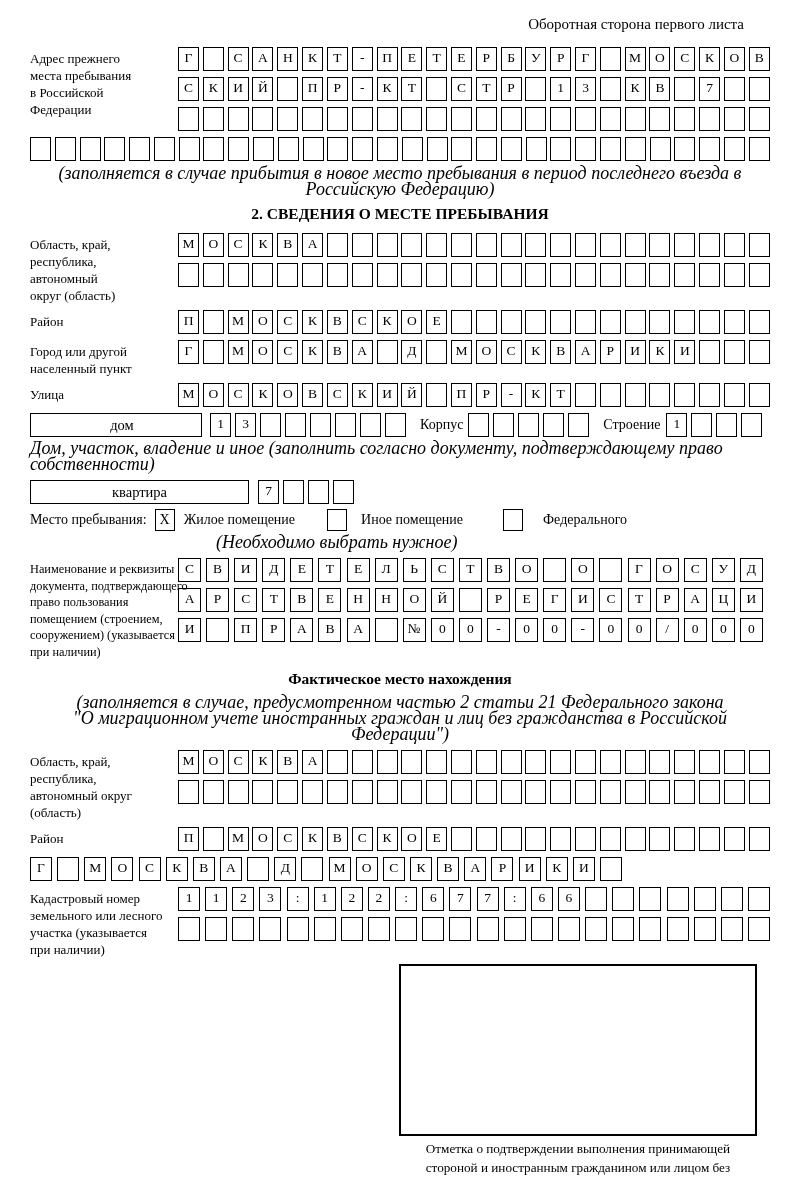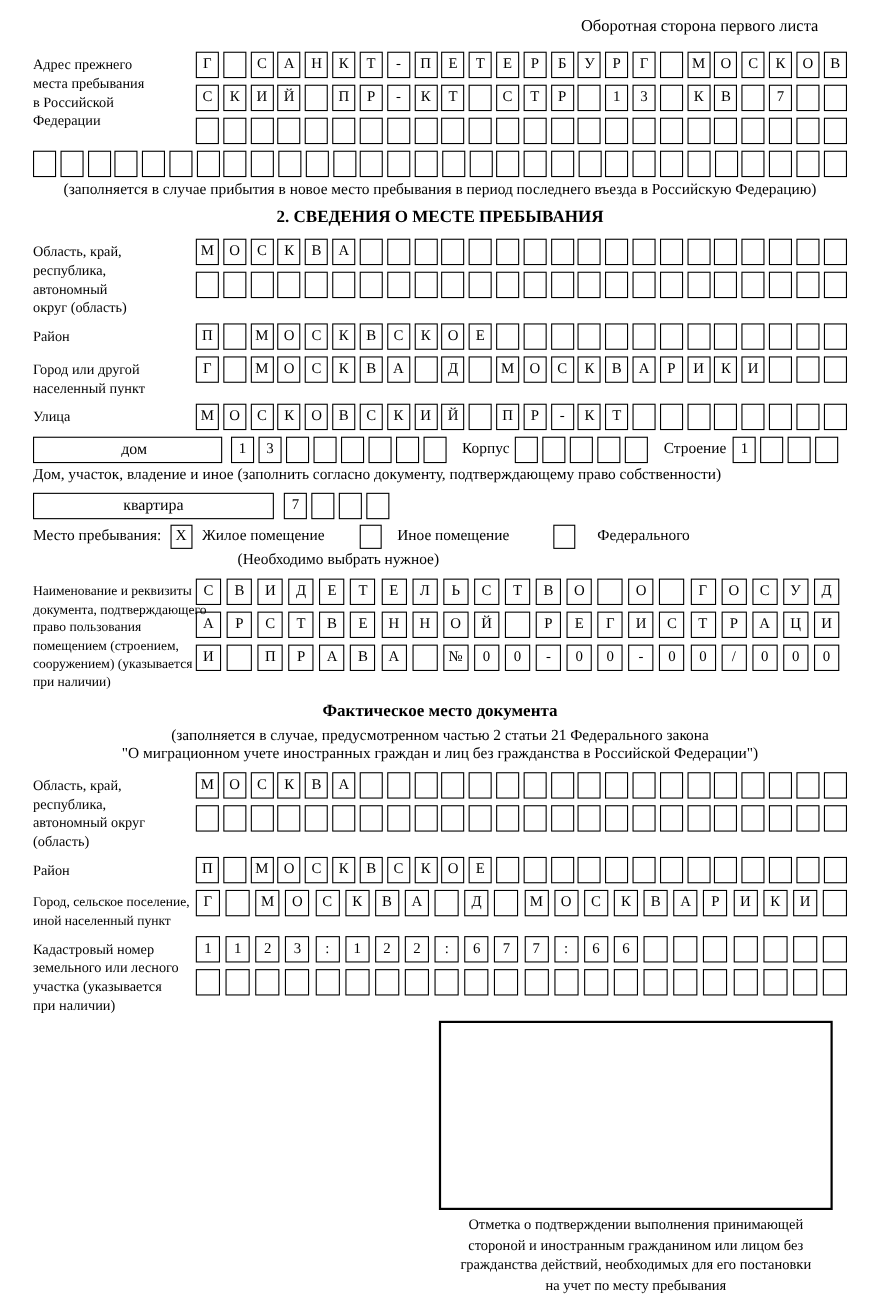--- a/index.html
+++ b/index.html
@@ -16,21 +16,21 @@
   .g30{width:740px;}
   .g21{width:585px;}
   .g22{width:592px;}
   .ginline{display:flex;gap:4px;}
   .cell{flex:none;width:21px;height:24px;border:1.8px solid #000;box-sizing:border-box;
         font-size:13.5px;line-height:20px;text-align:center;overflow:hidden;}
   .g21 .cell{width:23px;}
   .g22 .cell{width:22px;}
   .wbox{border:1.6px solid #000;height:24px;box-sizing:border-box;flex:none;
         display:flex;align-items:center;justify-content:center;font-size:14.5px;}
-  .cap{font-size:14px;line-height:16px;}
+  .cap{font-size:18px;line-height:16px;font-style:italic;}
   .cap.center{text-align:center;}
   .sect-title{font-weight:bold;text-align:center;font-size:15.5px;margin:4px 0 10px 0;}
   .inline-lbl{font-size:14px;line-height:24px;white-space:nowrap;}
   .chk{width:20px;height:22px;border:1.6px solid #000;box-sizing:border-box;flex:none;
        text-align:center;font-size:14px;line-height:19px;margin-top:1px;}
   .stay-row{display:flex;align-items:flex-start;margin-bottom:2px;}
   .stamp-wrap{margin-left:352px;width:392px;margin-top:2px;}
   .stamp-box{width:358px;height:172px;border:2px solid #000;box-sizing:border-box;margin:0 auto;}
   .stamp-cap{margin-top:4px;text-align:center;font-size:13.2px;line-height:18.5px;white-space:pre-line;}
   .mb4{margin-bottom:4px;}.mb8{margin-bottom:8px;}
@@ -440,21 +440,21 @@
           <span class="cell">0</span>
           <span class="cell">0</span>
           <span class="cell">/</span>
           <span class="cell">0</span>
           <span class="cell">0</span>
           <span class="cell">0</span>
         </div>
     </div>
   </div>
 
-  <div class="sect-title" style="margin-top:10px;margin-bottom:6px;">Фактическое место документа</div>
+  <div class="sect-title" style="margin-top:10px;margin-bottom:6px;">Фактическое место нахождения</div>
   <div class="cap center">(заполняется в случае, предусмотренном частью 2 статьи 21 Федерального закона</div>
   <div class="cap center mb8">"О миграционном учете иностранных граждан и лиц без гражданства в Российской Федерации")</div>
 
   <div class="row">
     <div class="flabel">Область, край,
 республика,
 автономный округ
 (область)</div>
     <div class="cellcol">
       <div class="grid g24">
@@ -536,22 +536,20 @@
         <span class="cell"></span>
         <span class="cell"></span>
         <span class="cell"></span>
         <span class="cell"></span>
         <span class="cell"></span>
         <span class="cell"></span>
       </div>
   </div>
 
   <div class="row">
-    <div class="flabel small">Город, сельское поселение,
-иной населенный пункт</div>
     <div class="grid g22">
         <span class="cell">Г</span>
         <span class="cell"></span>
         <span class="cell">М</span>
         <span class="cell">О</span>
         <span class="cell">С</span>
         <span class="cell">К</span>
         <span class="cell">В</span>
         <span class="cell">А</span>
         <span class="cell"></span>

